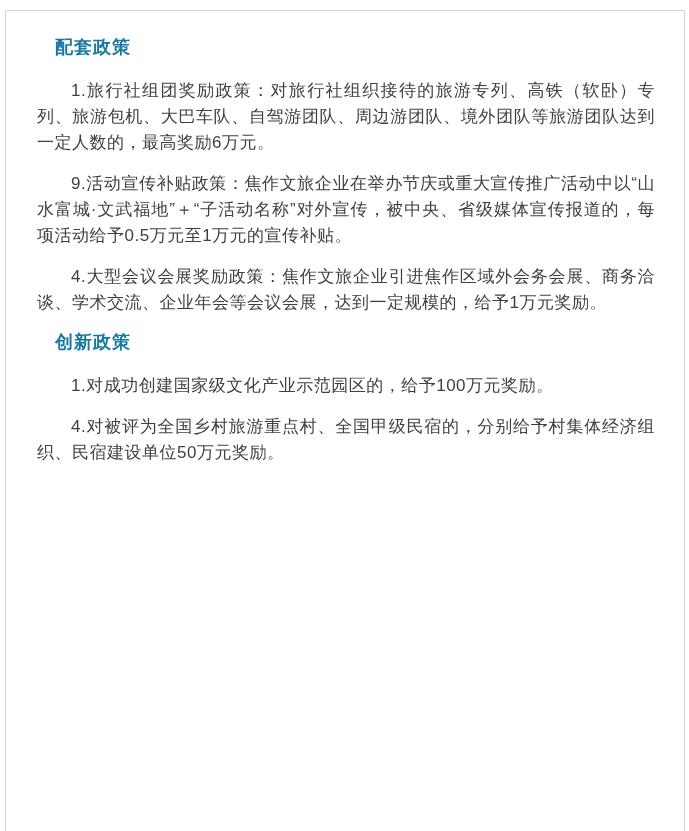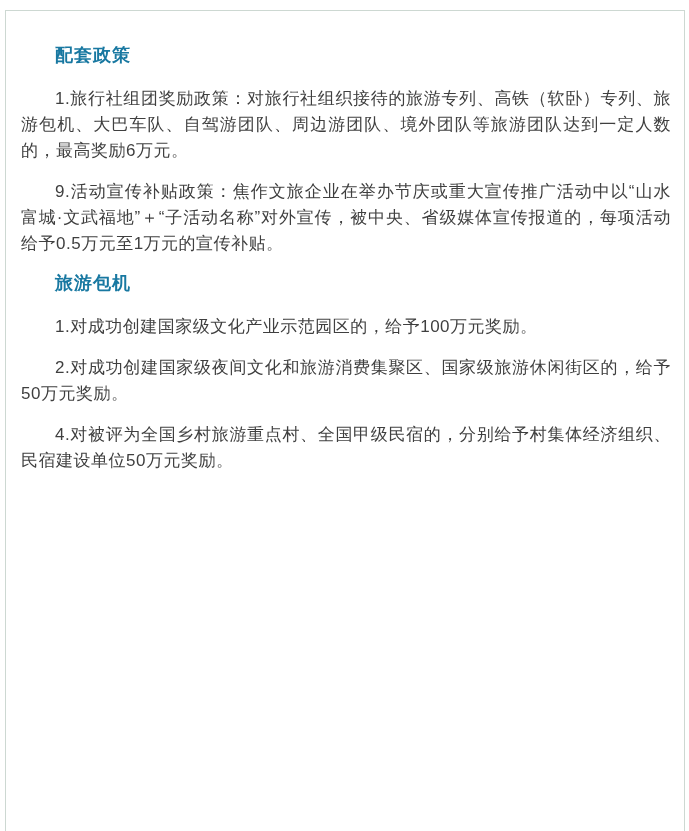--- a/index.html
+++ b/index.html
@@ -29,45 +29,45 @@
   }
   h2.section-heading {
     color: var(--accent);
     font-size: 18px;
     line-height: 22px;
     font-weight: bold;
     margin: 14px 0 20px 34px;
     letter-spacing: 1px;
   }
   h2.section-heading:first-child {
-    margin-top: 8px;
+    margin-top: 0;
   }
   p.policy-paragraph {
     color: var(--body-text);
     font-size: 17px;
     line-height: 26px;
-    margin: 15px 0;
+    margin: 15px 16px;
     text-indent: 2em;
     text-align: justify;
     letter-spacing: 0.5px;
   }
 </style>
 </head>
 <body>
 
 <div class="frame">
   <div class="content">
 
     <section>
       <h2 class="section-heading">配套政策</h2>
       <p class="policy-paragraph">1.旅行社组团奖励政策：对旅行社组织接待的旅游专列、高铁（软卧）专列、旅游包机、大巴车队、自驾游团队、周边游团队、境外团队等旅游团队达到一定人数的，最高奖励6万元。</p>
       <p class="policy-paragraph">9.活动宣传补贴政策：焦作文旅企业在举办节庆或重大宣传推广活动中以“山水富城·文武福地”＋“子活动名称”对外宣传，被中央、省级媒体宣传报道的，每项活动给予0.5万元至1万元的宣传补贴。</p>
+      <p class="policy-paragraph">4.大型会议会展奖励政策：焦作文旅企业引进焦作区域外会务会展、商务洽谈、学术交流、企业年会等会议会展，达到一定规模的，给予1万元奖励。</p>
     </section>
 
     <section>
-      <h2 class="section-heading">旅游包机</h2>
+      <h2 class="section-heading">创新政策</h2>
       <p class="policy-paragraph">1.对成功创建国家级文化产业示范园区的，给予100万元奖励。</p>
-      <p class="policy-paragraph">2.对成功创建国家级夜间文化和旅游消费集聚区、国家级旅游休闲街区的，给予50万元奖励。</p>
       <p class="policy-paragraph">4.对被评为全国乡村旅游重点村、全国甲级民宿的，分别给予村集体经济组织、民宿建设单位50万元奖励。</p>
     </section>
 
   </div>
 </div>
 
 </body></html>

